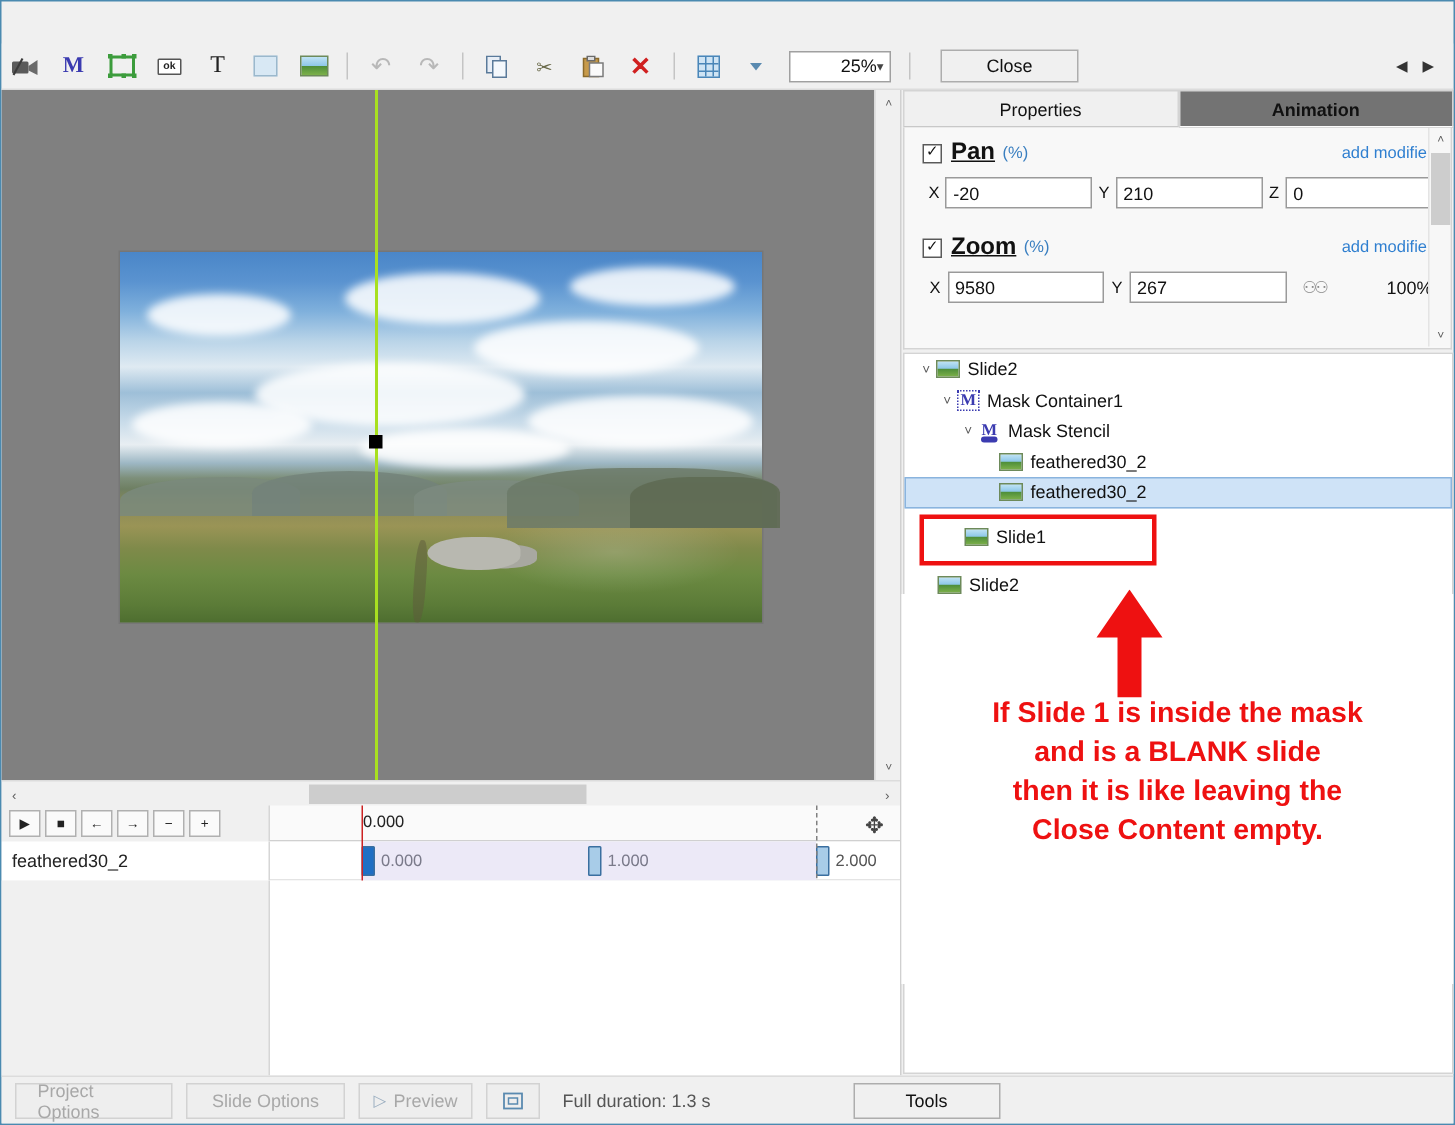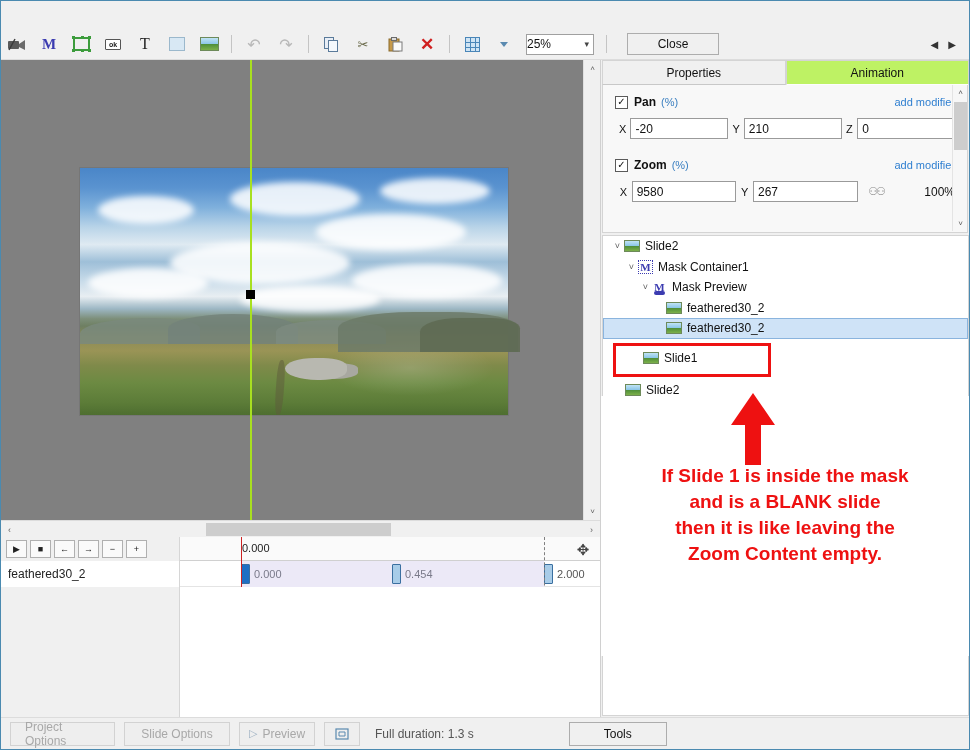--- a/index.html
+++ b/index.html
@@ -88,21 +88,21 @@
   }
   .caret-sm {
     width: 0; height: 0; border-left: 4px solid transparent; border-right: 4px solid transparent;
     border-top: 5px solid #5a8ab0;
   }
   .zoom-combo {
     width: 68px; height: 21px; background: #fff; border: 1px solid #a0a0a0;
     display: flex; align-items: center; justify-content: space-between;
     padding: 0 4px 0 0; margin-left: 6px;
   }
-  .zoom-val { flex: 1; text-align: left; font-size: 12px; color: #111; }
+  .zoom-val { flex: 1; text-align: right; font-size: 12px; color: #111; }
   .zoom-caret { font-size: 9px; color: #444; }
   .close-btn {
     width: 92px; height: 22px; margin-left: 14px;
     background: #f0f0f0; border: 1px solid #adadad;
     display: flex; align-items: center; justify-content: center;
     font-size: 12px; color: #111;
   }
   .tb-nav { margin-left: auto; display: flex; align-items: center; padding-right: 8px; }
   .tb-nav span { font-size: 10px; color: #333; padding: 0 5px; }
 
@@ -243,37 +243,37 @@
     position: absolute; left: 599px; top: 59px; width: 369px; height: 657px;
     background: #f0f0f0; border-left: 1px solid #d0d0d0;
   }
   .tabs { display: flex; height: 25px; padding-left: 1px; }
   .tab {
     flex: 1; display: flex; align-items: center; justify-content: center;
     font-size: 12px; color: #111; background: #f0f0f0;
     border: 1px solid #d4d4d4; border-bottom: 1px solid #c8c8c8;
   }
   .tab.active {
-    background: #bef264; border-bottom-color: #fdfdfd;
-    position: relative; z-index: 2;
+    background: #737373; border-bottom-color: #fdfdfd;
+    position: relative; z-index: 2; font-weight: bold;
   }
 
   .propbox {
     position: relative; margin: 0 1px; height: 148px;
     background: #f8f8f8; border: 1px solid #d4d4d4; border-top: none;
     overflow: hidden;
   }
   .prop-group { padding: 8px 12px 0 12px; }
   .prop-head { display: flex; align-items: center; height: 18px; }
   .cbox {
     width: 13px; height: 13px; background: #fff; border: 1px solid #5a5a5a;
     display: flex; align-items: center; justify-content: center;
     font-size: 10px; color: #111; margin-right: 6px; line-height: 1;
   }
-  .prop-name { font-size: 12px; font-weight: 700; color: #111; }
+  .prop-name { font-size: 16px; font-weight: 700; color: #111; text-decoration: underline; }
   .prop-unit { font-size: 11px; color: #3a7fc0; margin-left: 5px; }
   .add-mod { margin-left: auto; font-size: 11px; color: #2f7fd0; }
   .prop-row { display: flex; align-items: center; margin-top: 7px; gap: 0; }
   .lbl { width: 17px; text-align: center; font-size: 11px; color: #111; }
   .fld {
     height: 21px; background: #fff; border: 1px solid #9a9a9a;
     display: flex; align-items: center; padding-left: 4px;
     font-size: 12px; color: #111;
   }
   .fld.w1 { width: 107px; }
@@ -501,21 +501,21 @@
     <div class="tl-move-icon">✥</div>
   </div>
 
   <div class="tl-rowhdr">feathered30_2</div>
 
   <div class="tl-track">
     <div class="tl-band"></div>
     <div class="kf sel" style="left:61px"></div>
     <div class="kf-lab" style="left:74px">0.000</div>
     <div class="kf norm" style="left:212px"></div>
-    <div class="kf-lab" style="left:225px">0.454</div>
+    <div class="kf-lab" style="left:225px">1.000</div>
     <div class="kf norm" style="left:364px"></div>
     <div class="kf-lab" style="left:377px;color:#555">2.000</div>
   </div>
 
   <div class="playhead"></div>
   <div class="dashline"></div>
   <div class="tl-empty"></div>
   <div class="tl-empty-left"></div>
 
   <div class="rpanel">
@@ -577,21 +577,21 @@
 
       <div class="tnode" style="padding-left:22px">
         <span class="chev">˅</span>
         <span class="ic-m dotted">M</span>
         <span>Mask Container1</span>
       </div>
 
       <div class="tnode" style="padding-left:36px">
         <span class="chev">˅</span>
         <span class="ic-mask">M</span>
-        <span>Mask Preview</span>
+        <span>Mask Stencil</span>
       </div>
 
       <div class="tnode" style="padding-left:63px">
         <span class="ic-img"></span>
         <span>feathered30_2</span>
       </div>
 
       <div class="tnode sel" style="padding-left:62px">
         <span class="ic-img"></span>
         <span>feathered30_2</span>
@@ -626,21 +626,21 @@
   <div class="red-arrow">
     <svg width="56" height="72" viewBox="0 0 56 72">
       <polygon points="28,0 50,32 36,32 36,72 20,72 20,32 6,32" fill="#ee1111"></polygon>
     </svg>
   </div>
 
   <div class="red-text">
     <div>If Slide 1 is inside the mask</div>
     <div>and is a BLANK slide</div>
     <div>then it is like leaving the</div>
-    <div>Zoom Content empty.</div>
+    <div>Close Content empty.</div>
   </div>
 
   <div class="statusbar">
     <div class="sb-btn" style="width:105px">Project Options</div>
     <div class="sb-btn" style="width:106px">Slide Options</div>
     <div class="sb-btn" style="width:76px">
       <span class="prev-ic">▷</span>
       <span>Preview</span>
     </div>
     <div class="sb-btn icononly">

